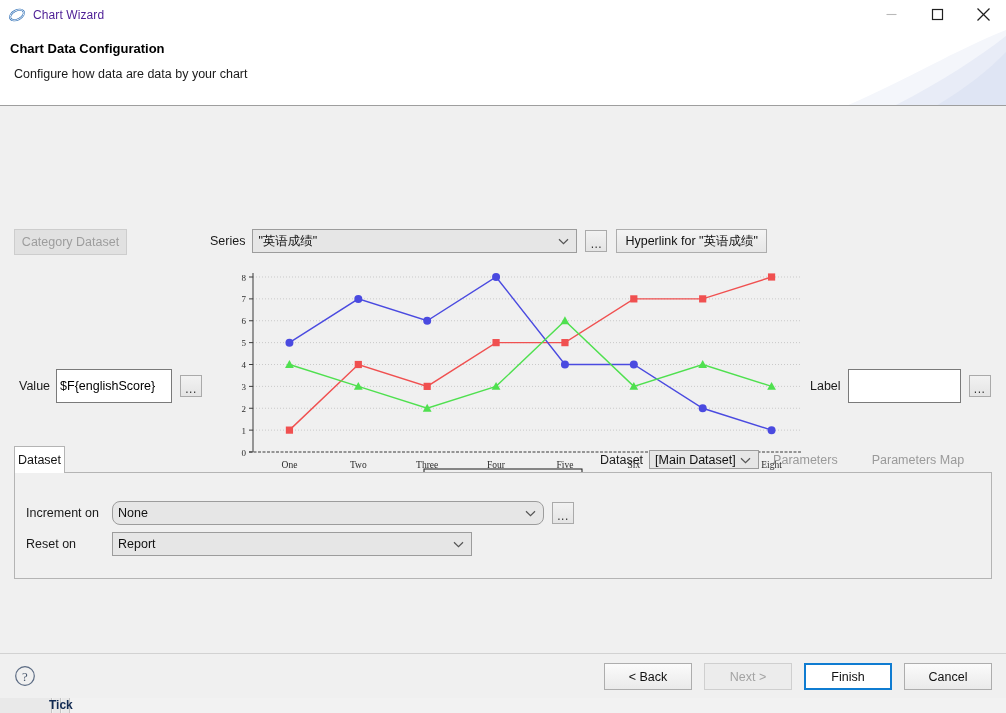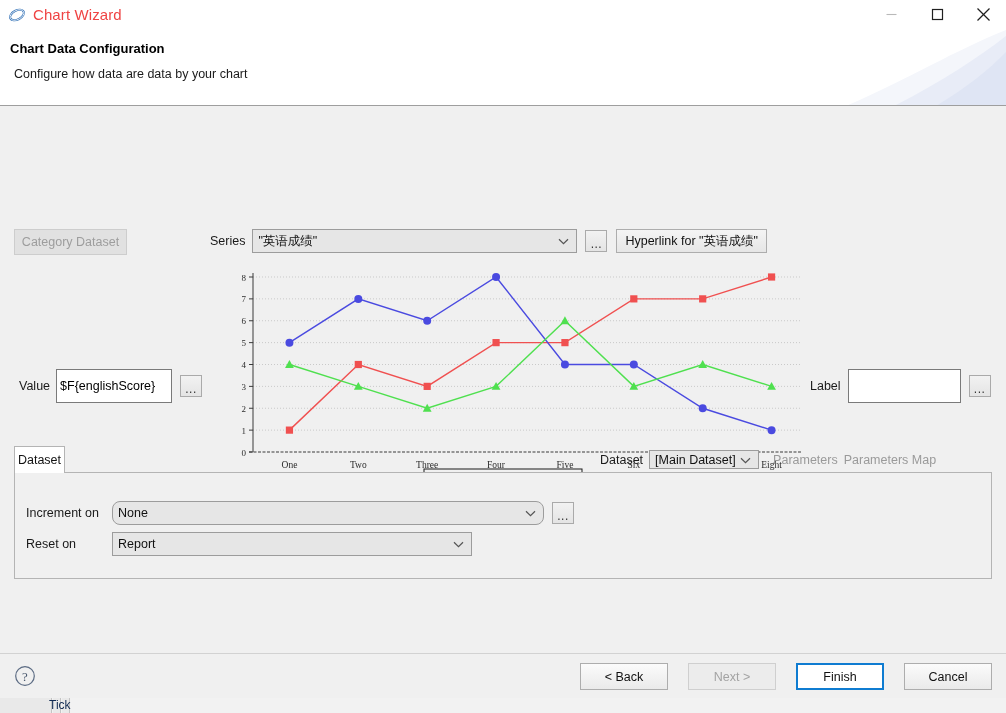--- a/index.html
+++ b/index.html
@@ -15,21 +15,21 @@
   }
 
   
   .titlebar{
     position:absolute; left:0; top:0; width:1006px; height:30px;
     background:#ffffff;
     display:flex; align-items:center;
     border-bottom:1px solid #ffffff;
   }
   .tb-icon{ width:18px; height:16px; margin-left:8px; margin-right:7px; flex:none; }
-  .tb-title{ font-size:15px; color:#ef4444; letter-spacing:.1px; }
+  .tb-title{ font-size:12px; color:#4c1d95; letter-spacing:.1px; }
   .tb-spacer{ flex:1; }
   .tb-btn{
     width:46px; height:30px; display:flex; align-items:center; justify-content:center;
     flex:none;
   }
   .tb-btn svg{ display:block; }
 
   
   .header{
     position:absolute; left:0; top:30px; width:1006px; height:76px;
@@ -136,21 +136,21 @@
   }
   #tabstrip-line{
     position:absolute; left:51px; top:26px; width:927px; height:1px; background:#b4b4b4;
   }
   #dataset-right{
     position:absolute; left:586px; top:4px; display:flex; align-items:center;
   }
   #dataset-right .lbl{ margin-right:6px; }
   #dataset-combo{ width:110px; height:19px; }
   #params-link{ margin-left:14px; }
-  #paramsmap-link{ margin-left:0; }
+  #paramsmap-link{ margin-left:28px; }
 
   #dataset-content{
     position:absolute; left:14px; top:366px; width:978px; height:106px;
     background:#f0f0f0;
     border:1px solid #b4b4b4; border-top:none;
   }
   #increment-row{ position:absolute; left:11px; top:28px; display:flex; align-items:center; }
   #reset-row{ position:absolute; left:11px; top:59px; display:flex; align-items:center; }
   .frow-label{ width:86px; text-align:left; }
   #increment-combo{ width:432px;border-radius:8px; }
@@ -159,21 +159,21 @@
 
   
   .footer{
     position:absolute; left:0; top:653px; width:1006px; height:45px;
     background:#f0f0f0;
     border-top:1px solid #d2d2d2;
   }
   #help-icon{ position:absolute; left:14px; top:11px; width:22px; height:22px; }
   .foot-btns{
     position:absolute; right:14px; top:9px;
-    display:flex; align-items:flex-end; gap:20px;
+    display:flex; align-items:flex-end; gap:12px;
   }
   .fbtn{
     width:88px; height:27px;
     background:linear-gradient(#fbfbfb,#eaeaea);
     border:1px solid #adadad;
     display:flex; align-items:center; justify-content:center;
     font-size:12.5px; color:#111;
   }
   .fbtn.disabled{ color:#a3a3a3; background:#ececec; border-color:#cfcfcf; }
   .fbtn.primary{ border:2px solid #0f7cd1; background:#ffffff; }
@@ -182,21 +182,21 @@
   .behind{
     position:absolute; left:0; top:698px; width:1006px; height:15px;
     background:#f2f2f2; overflow:hidden;
   }
   .behind .bh-cell{
     position:absolute; top:0; height:15px; background:#e9e9e9;
     border-right:1px solid #c4c4c4;
   }
   .behind .bh-text{
     position:absolute; left:49px; top:0px;
-    font-size:12px; font-weight:normal; color:#112a52;text-align:right;
+    font-size:12px; font-weight:bold; color:#112a52;text-align:right;
   }
 </style>
 </head>
 <body>
 
 <div class="titlebar">
   <span class="tb-icon">
     <svg width="18" height="16" viewBox="0 0 18 16">
       <ellipse cx="9" cy="8" rx="7.5" ry="4.5" transform="rotate(-28 9 8)" fill="none" stroke="#2f6fb5" stroke-width="2.1"></ellipse>
       <ellipse cx="9" cy="8" rx="7.5" ry="4.5" transform="rotate(-28 9 8)" fill="none" stroke="#ffffff" stroke-width="0.8"></ellipse>

